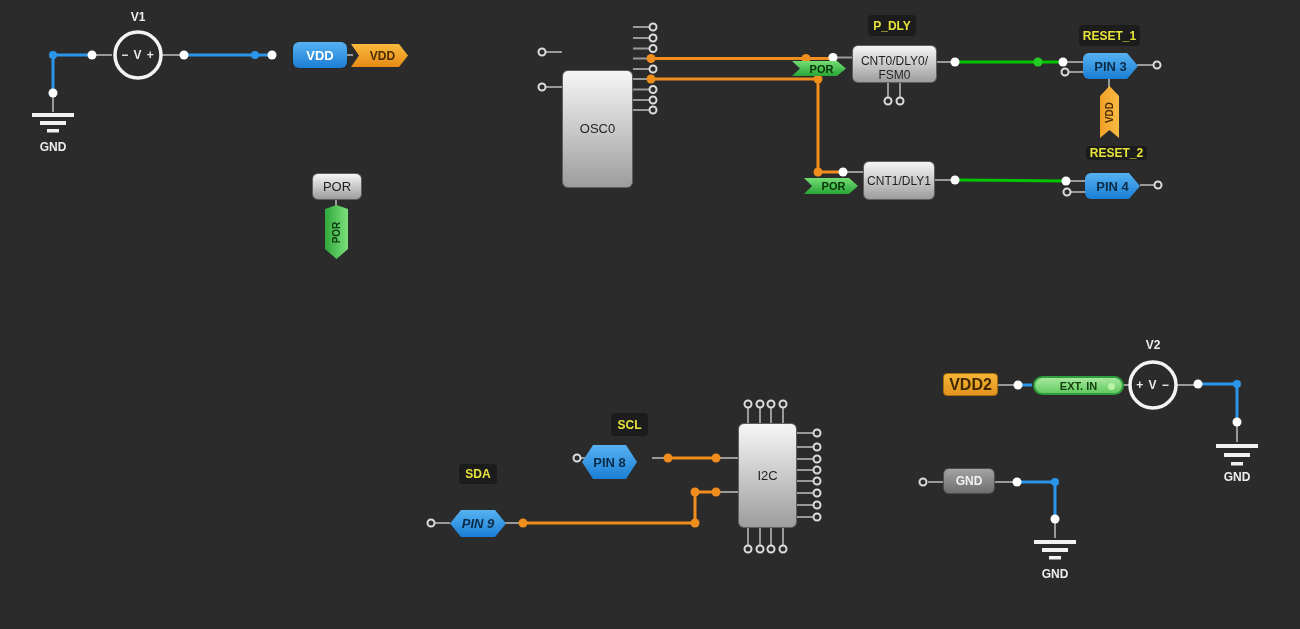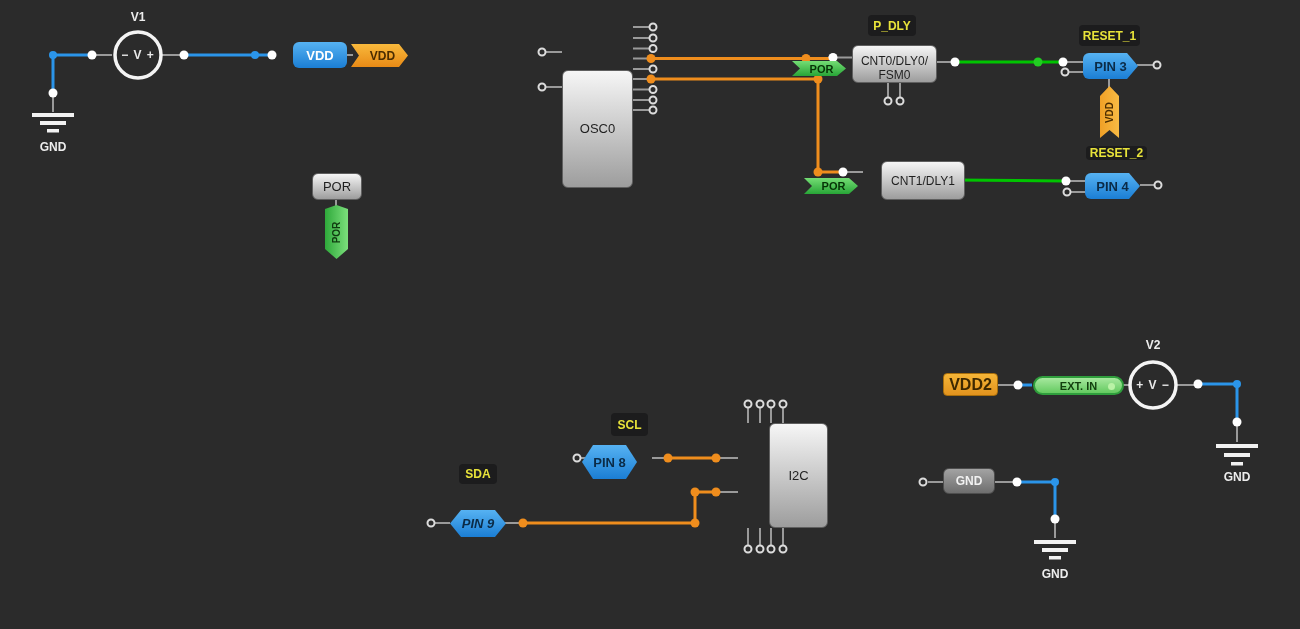--- a/index.html
+++ b/index.html
@@ -279,21 +279,21 @@
 
   <div class="abs badge" style="left:868px;top:15px;width:48px;height:21px;">P_DLY</div>
   <div class="abs gblock small-text" style="left:852px;top:45px;width:85px;height:38px;flex-direction:column;justify-content:flex-end;">
     <span>CNT0/DLY0/</span>
     <span>FSM0</span>
   </div>
   <div class="abs gtag" style="left:792px;top:61px;width:54px;height:15px;">
       <span>POR</span>
     </div>
 
-  <div class="abs gblock small-text" style="left:863px;top:161px;width:84px;height:39px;margin-left:18px;">
+  <div class="abs gblock small-text" style="left:863px;top:161px;width:72px;height:39px;">
       <span>CNT1/DLY1</span>
     </div>
   <div class="abs gtag" style="left:804px;top:178px;width:54px;height:16px;">
       <span>POR</span>
     </div>
 
   <div class="abs badge" style="left:1079px;top:25px;width:61px;height:21px;">RESET_1</div>
   <div class="abs bblue pin-out" style="left:1083px;top:53px;width:55px;height:26px;">
       <span>PIN 3</span>
     </div>
@@ -308,21 +308,21 @@
     </div>
 
   <div class="abs badge" style="left:605px;top:413px;width:37px;height:23px;margin-left:6px;">SCL</div>
   <div class="abs bblue pin-io" style="left:582px;top:445px;width:55px;height:34px;">
       <span>PIN 8</span>
     </div>
   <div class="abs badge" style="left:459px;top:464px;width:38px;height:20px;">SDA</div>
   <div class="abs bblue pin-io" style="left:450px;top:510px;width:56px;height:27px;font-style:italic;">
       <span>PIN 9</span>
     </div>
-  <div class="abs gblock" style="left:738px;top:423px;width:59px;height:105px;margin-left:31px;">
+  <div class="abs gblock" style="left:738px;top:423px;width:59px;height:105px;">
       <span>I2C</span>
     </div>
 
   <div class="abs oblock" style="left:943px;top:373px;width:55px;height:23px;">
       <span>VDD2</span>
     </div>
   <div class="abs extin" style="left:1033px;top:376px;width:91px;height:19px;">
     <span>EXT. IN</span>
     <span class="ind"></span>
   </div>

